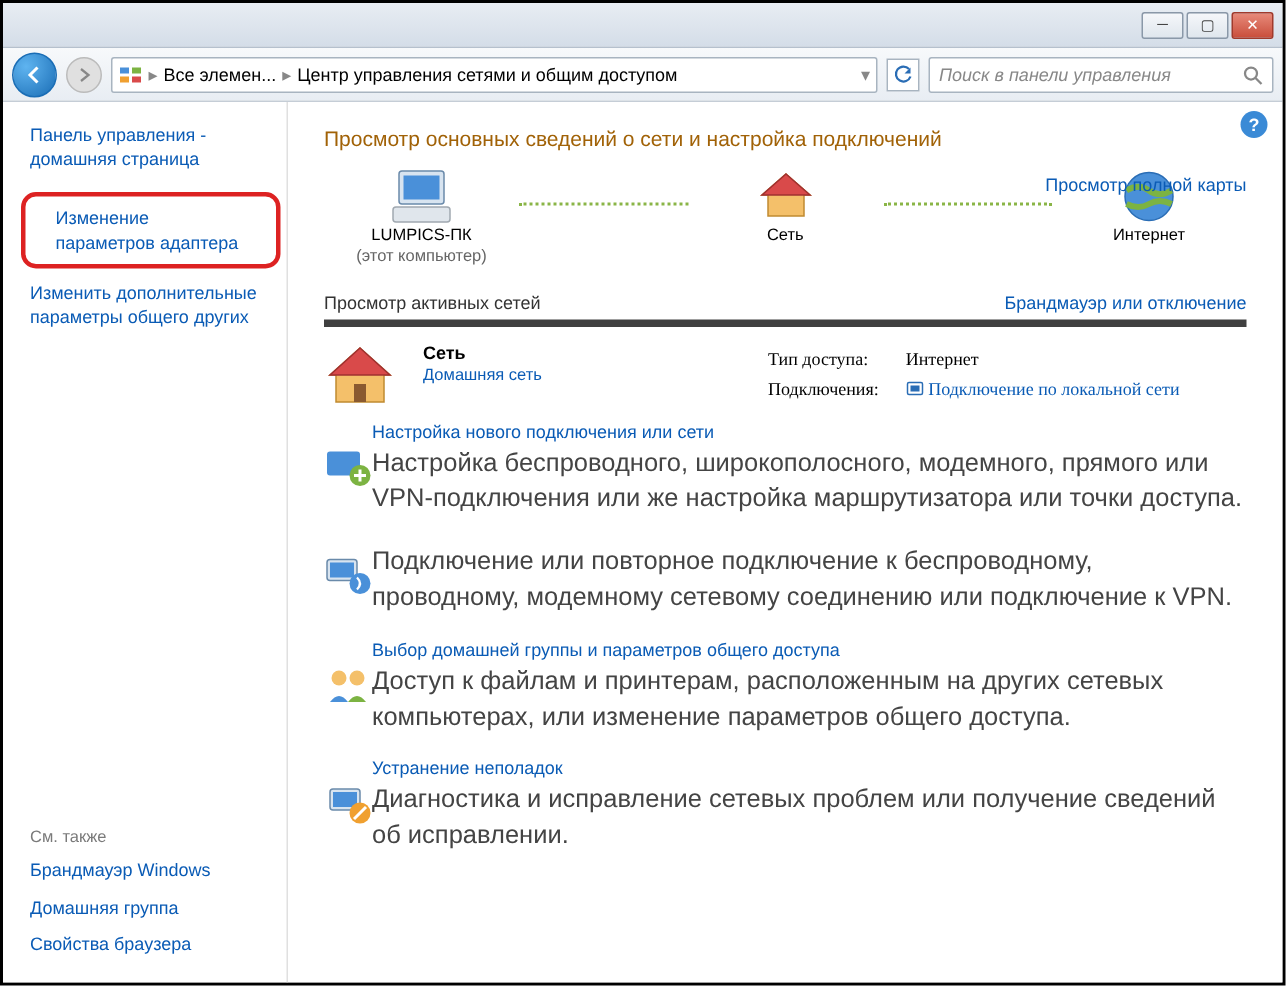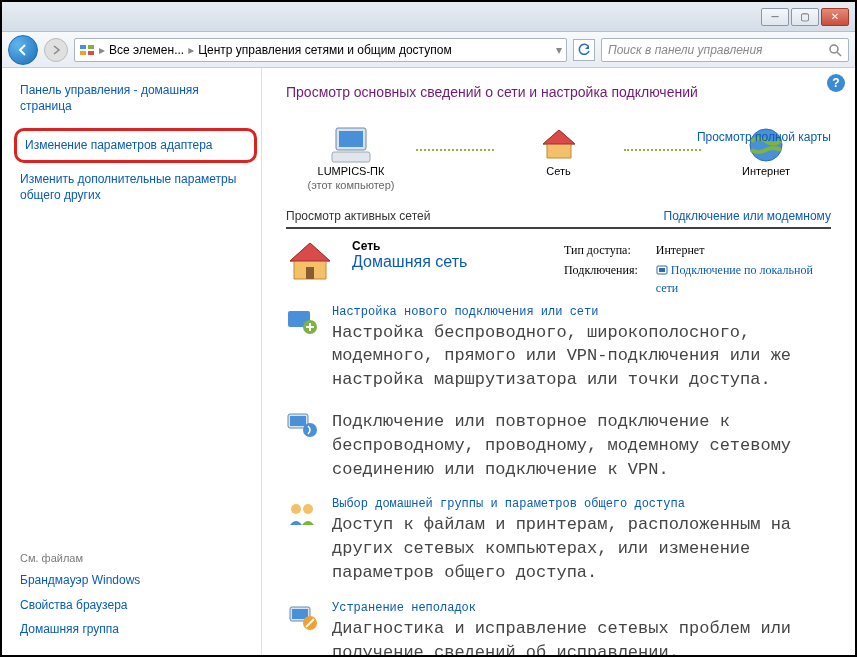--- a/index.html
+++ b/index.html
@@ -83,35 +83,35 @@
   }
   .bc-sep { color: #888; }
   .bc-refresh {
     width: 22px; height: 22px;
     border: 1px solid #a8b4c0;
     background: #fff;
     display: flex; align-items: center; justify-content: center;
     color: #2a6db5;
   }
   .search {
-    width: 248px; height: 24px;
+    width: 230px; height: 24px;
     background: #fff;
     border: 1px solid #a8b4c0;
     border-radius: 2px;
     padding: 0 6px;
     color: #888;
     font-style: italic;
     display: flex; align-items: center;
   }
   .content {
     display: flex;
     height: calc(100% - 66px);
   }
   .sidebar {
-    width: 260px;
+    width: 190px;
     background: #fff;
     border-right: 1px solid #e0e0e0;
     padding: 14px 10px 10px 18px;
     display: flex;
     flex-direction: column;
   }
   .sidebar a, .sidebar .side-link {
     color: #0a5bb5;
     text-decoration: none;
     font-size: 12px;
@@ -121,21 +121,21 @@
   }
   .side-title {
     color: #0a5bb5;
     font-size: 12px;
     margin-bottom: 14px;
     line-height: 1.35;
   }
   .side-highlight {
     border: 3px solid #d22;
     border-radius: 10px;
-    padding: 6px 8px;
+    padding: 6px 20px;
     margin: 0 -6px 8px -6px;
   }
   .side-item { margin-bottom: 14px; }
   .side-spacer { flex: 1; }
   .side-also { color: #7a7a7a; font-size: 11px; margin-bottom: 8px; }
   .main {
     flex: 1;
     background: #fff;
     padding: 16px 24px 10px 24px;
     overflow: auto;
@@ -145,24 +145,24 @@
     position: absolute;
     top: 6px; right: 10px;
     width: 18px; height: 18px;
     border-radius: 50%;
     background: #3a8ad6;
     color: #fff;
     display: flex; align-items: center; justify-content: center;
     font-size: 12px; font-weight: bold;
   }
   h1 {
-    color: #701a75;
+    color: #a16207;
     font-size: 14px;
     font-weight: normal;
-    margin-bottom: 26px;
+    margin-bottom: 12px;
   }
   .map-row {
     display: flex;
     align-items: center;
     gap: 0;
     margin-bottom: 6px;
     position: relative;
   }
   .map-node {
     display: flex; flex-direction: column; align-items: center;
@@ -181,54 +181,52 @@
   .map-link {
     position: absolute;
     right: 0; top: 4px;
     color: #0a5bb5;
     cursor: pointer;
     text-align: center;
   }
   .section-hd {
     font-size: 12px;
     color: #333;
-    border-bottom: 2px solid #404040;
+    border-bottom: 5px solid #404040;
     padding-bottom: 4px;
     margin: 16px 0 10px 0;
     position: relative;
   }
   .section-hd .right-link {
     position: absolute; right: 0; bottom: 4px;
     color: #0a5bb5; cursor: pointer;
   }
   .active-row {
     display: flex;
     gap: 18px;
     align-items: flex-start;
   }
   .house-icon { width: 48px; }
   .active-info {
     width: 210px;
   }
   .active-info b { font-weight: bold; font-size: 12px; }
-  .active-info .type { color: #0a5bb5; font-size: 16px; cursor: pointer; margin-top: 12px; }
+  .active-info .type { color: #0a5bb5; font-size: 11px; cursor: pointer; margin-top: 12px; }
   .conn-table {
     font-size: 12px;
     line-height: 1.5;
     font-family: Liberation Serif, serif;
   }
   .conn-table td { vertical-align: top; padding-right: 16px; }
   .conn-link { color: #0a5bb5; cursor: pointer; }
   .task-list { margin-top: 6px; }
   .task {
     display: flex;
-    gap: 14px;
     margin-bottom: 16px;
-    align-items: flex-start;
-    font-family: Liberation Mono, monospace;
+    align-items: center;
   }
   .task-icon {
     width: 32px; flex: 0 0 32px;
   }
   .task-body .task-title {
     color: #0a5bb5;
     font-size: 12px;
     cursor: pointer;
   }
   .task-body .task-desc {
@@ -291,24 +289,24 @@
 </div>
 
 <div class="content">
   <div class="sidebar">
     <div class="side-title side-link">Панель управления - домашняя страница</div>
     <div class="side-highlight">
       <span class="side-link">Изменение параметров адаптера</span>
     </div>
     <div class="side-item side-link">Изменить дополнительные параметры общего других</div>
     <div class="side-spacer"></div>
-    <div class="side-also">См. файлам</div>
+    <div class="side-also">См. также</div>
     <div class="side-item side-link" style="margin-bottom:8px">Брандмауэр Windows</div>
+    <div class="side-item side-link" style="margin-bottom:8px">Домашняя группа</div>
     <div class="side-item side-link" style="margin-bottom:8px">Свойства браузера</div>
-    <div class="side-item side-link" style="margin-bottom:8px">Домашняя группа</div>
   </div>
 
   <div class="main">
     <div class="help-icon">?</div>
     <h1>Просмотр основных сведений о сети и настройка подключений</h1>
 
     <div class="map-row">
       <span class="map-link">Просмотр полной карты</span>
       <div class="map-node">
         <svg width="42" height="38" viewBox="0 0 42 38">
@@ -335,21 +333,21 @@
           <path d="M4 15 Q12 10 19 15 Q26 20 34 15" stroke="#7cb342" stroke-width="4" fill="none"></path>
           <path d="M4 24 Q12 28 19 24 Q26 20 34 24" stroke="#7cb342" stroke-width="4" fill="none"></path>
         </svg>
         <span>Интернет</span>
         <span class="sub">&nbsp;</span>
       </div>
     </div>
 
     <div class="section-hd">
       <span>Просмотр активных сетей</span>
-      <span class="right-link">Подключение или модемному</span>
+      <span class="right-link">Брандмауэр или отключение</span>
     </div>
 
     <div class="active-row">
       <div class="house-icon">
         <svg width="48" height="44" viewBox="0 0 48 44">
           <path d="M24 4 L44 22 L40 22 L40 40 L8 40 L8 22 L4 22 Z" fill="#f4c06a" stroke="#c08a30"></path>
           <path d="M24 4 L44 22 L4 22 Z" fill="#d94a4a" stroke="#a03030"></path>
           <rect x="20" y="28" width="8" height="12" fill="#8a5a30"></rect>
         </svg>
       </div>

